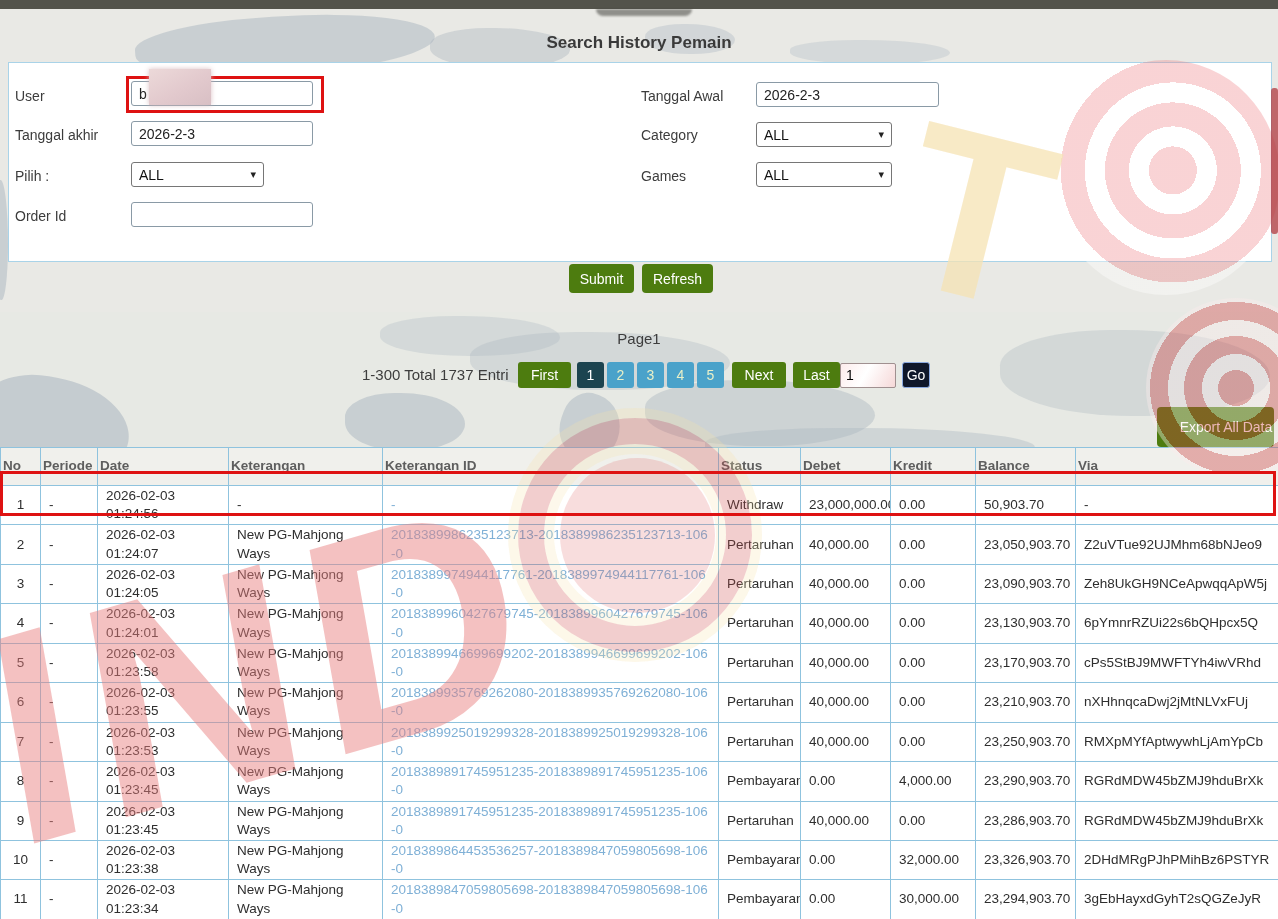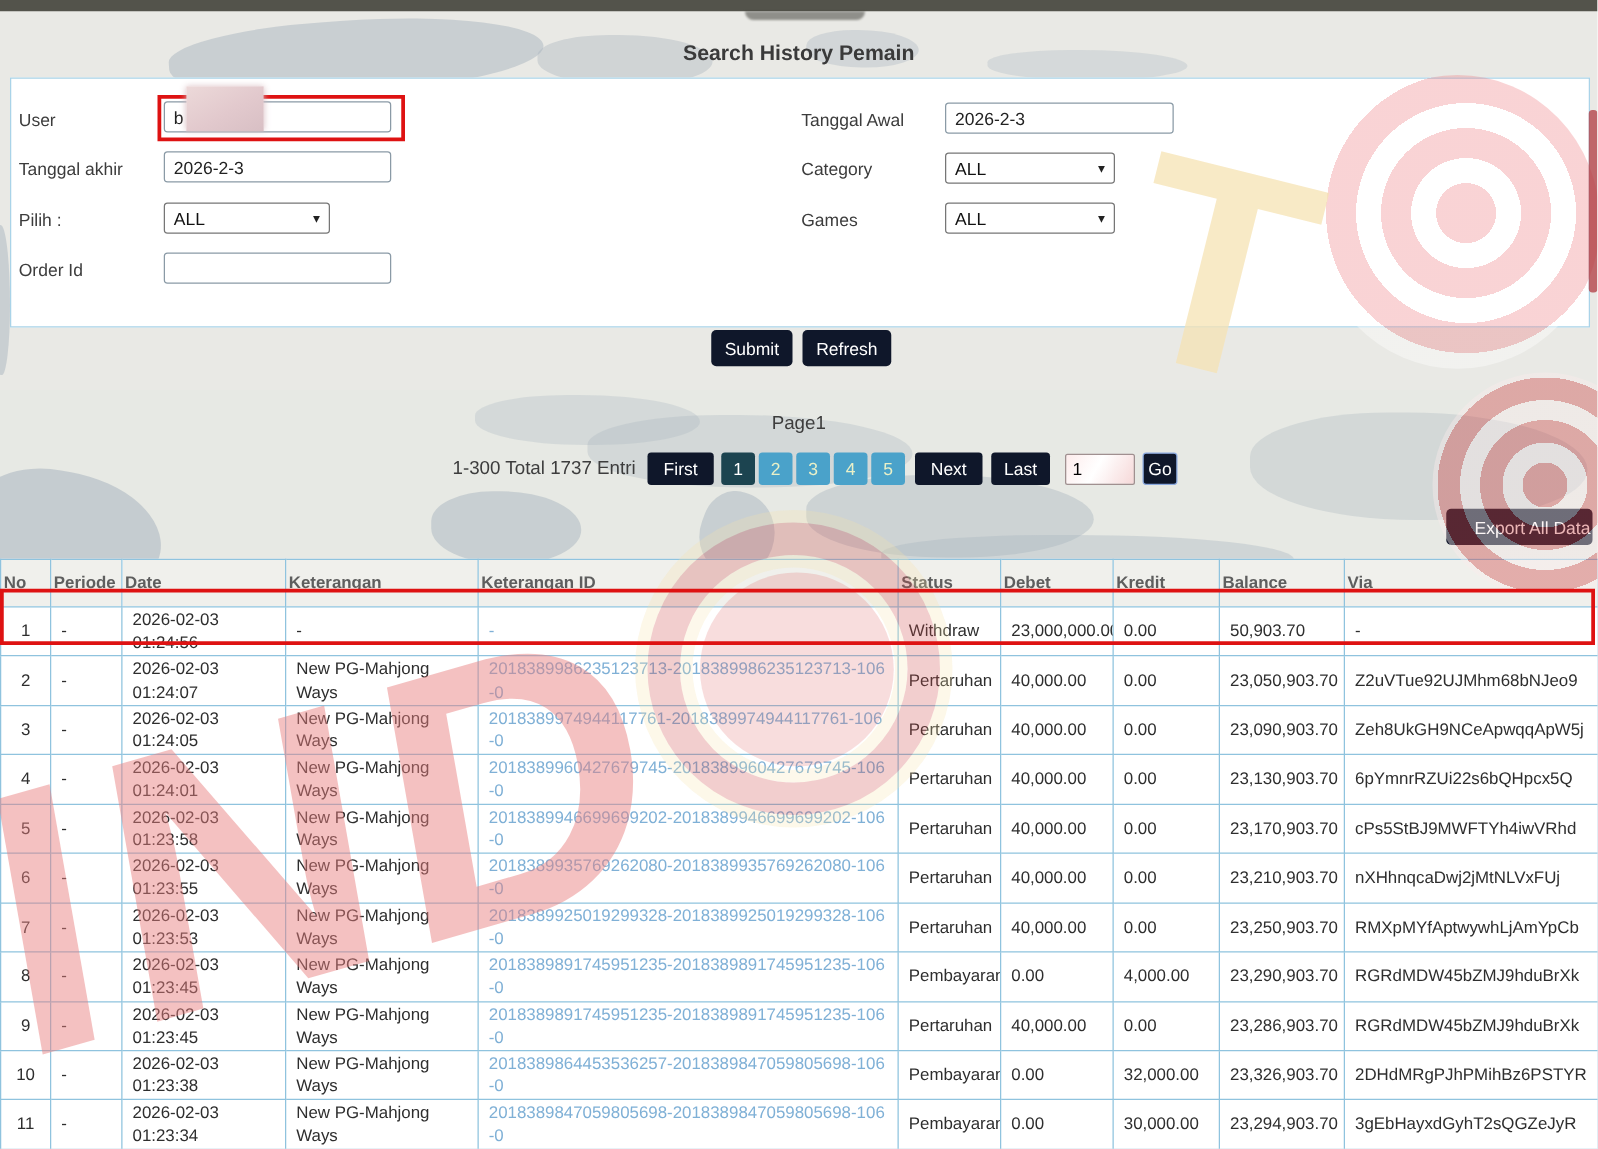--- a/index.html
+++ b/index.html
@@ -23,48 +23,48 @@
   
   .panel { position:absolute; left:8px; top:62px; width:1264px; height:200px;
     background:#fff; border:1px solid #a9d3e8; z-index:10; }
   .flabel { position:absolute; font-size:14px; color:#3c3c3c; }
   .tinput { position:absolute; height:25px; border:1px solid #8a9aa6; border-radius:3px;
     background:#fff; font-size:14px; padding:0 7px; color:#222; font-family:"Liberation Sans",sans-serif; }
   .sel { position:absolute; height:25px; width:133px; border:1px solid #767676; border-radius:3px;
     background:#fff; display:flex; align-items:center; justify-content:space-between;
     padding:0 7px; font-size:14px; color:#111; cursor:pointer; }
   .sel .chev { font-size:11px; color:#222; }
-  .btn { border:none; border-radius:4px; background:#0f172a; color:#fff; font-size:14px;
+  .btn { border:none; border-radius:4px; background:#4d7c0f; color:#fff; font-size:14px;
     cursor:pointer; font-family:"Liberation Sans",sans-serif; }
   .btn-submit { position:absolute; left:560px; top:201px; width:65px; height:29px; }
   .btn-refresh { position:absolute; left:633px; top:201px; width:71px; height:29px; }
   
   .anno-user { position:absolute; left:117px; top:13px; width:198px; height:37px;
     border:3px solid #de1212; z-index:71; pointer-events:none; }
   .redact { position:absolute; left:140px; top:6px; width:62px; height:36px; z-index:72;
     background:linear-gradient(150deg,#ecd9d9 0%,#e2c9cd 55%,#d8bfc4 100%);
     box-shadow:0 0 5px rgba(215,185,190,.9); pointer-events:none; }
   
   .pageword { position:absolute; left:0; top:330px; width:1278px; text-align:center;
     font-size:15px; color:#3d3d3d; z-index:11; }
   .rangelabel { position:absolute; left:362px; top:366px; font-size:15px; color:#3d3d3d; z-index:11; }
   .pager { position:absolute; left:518px; top:362px; display:flex; align-items:center; z-index:11; }
   .pg-first { width:53px; height:26px; margin-right:6px; border-radius:3px; }
   .pg-next  { width:54px; height:26px; margin-right:7px; border-radius:3px;text-align:center; }
-  .pg-last  { width:47px; height:26px; margin-right:12px; border-radius:3px; }
+  .pg-last  { width:47px; height:26px; margin-right:0; border-radius:3px; }
   .pgnums { display:flex; gap:3px; margin-right:8px; }
   .pgnum { width:27px; height:26px; border:none; border-radius:3px; background:#4aa2ca;
     color:#e9f0c8; font-size:14px; cursor:pointer; font-family:"Liberation Sans",sans-serif; }
   .pgnum.active { background:#1c4450; color:#fff; }
   .goto-input { position:relative; width:56px; height:25px; margin-right:6px;
     border:1px solid #a09090; border-radius:2px; font-size:14px; padding:0 5px;
     background:linear-gradient(120deg,#fdecec 0%,#ffffff 45%,#f6d8d8 100%);
     font-family:"Liberation Sans",sans-serif; }
   .pg-go { width:28px; height:26px; background:#0f172a; border:1px solid #8aa9e0; border-radius:3px; }
-  .btn-export { position:absolute; left:1157px; top:407px; width:117px; height:29px;
+  .btn-export { position:absolute; left:1157px; top:407px; width:117px; height:40px;
     border-radius:4px; font-size:14px; z-index:11;padding-left:21px; }
   
   table.grid { position:absolute; left:0; top:447px; width:1278px; border-collapse:collapse;
     table-layout:fixed; background:#fff; z-index:10; }
   table.grid th, table.grid td { border:1px solid #8fc3de; font-size:13.5px; line-height:1.35;
     vertical-align:middle; overflow:hidden; }
   table.grid th { height:27px; background:#f0f0ec; color:#5e5e5e; font-weight:bold;
     text-align:left; padding:3px 2px; }
   table.grid td { padding:1px 8px; color:#2e2e2e; background:#fff; }
   table.grid tr { height:38px; }

